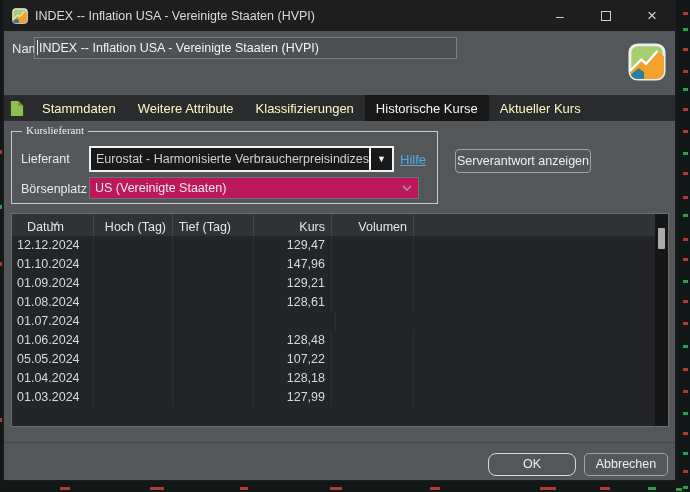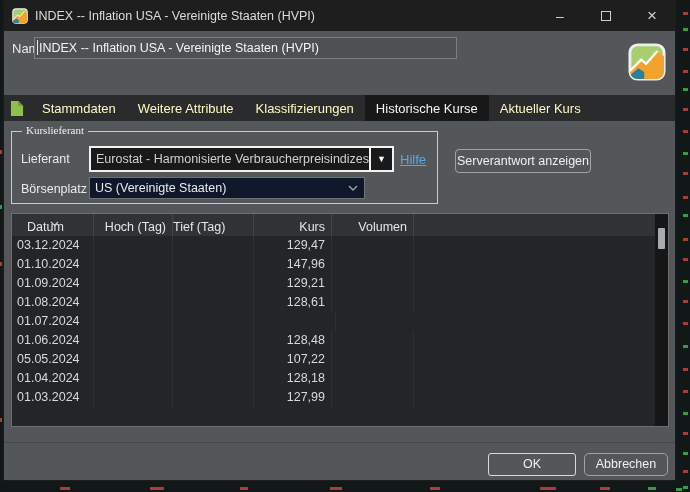--- a/index.html
+++ b/index.html
@@ -80,22 +80,22 @@
   .combo-focus .combo-arrow {
     width:23px; border-left:2px solid #f2f2f2; background:#191919;
     display:flex; align-items:center; justify-content:center;
     color:#f5f5f5; font-size:9px;
   }
   .help-link {
     position:absolute; left:396px; top:151px;
     color:#55a8e6; font-size:13px; text-decoration:underline; cursor:pointer;
   }
   .combo-plain {
-    position:absolute; left:85px; top:176px; width:276px; height:22px;
-    border:1px solid #6f7375; background:#0f172a; display:flex;
+    position:absolute; left:85px; top:176px; width:330px; height:22px;
+    border:1px solid #6f7375; background:#be185d; display:flex;
   }
   .combo-plain .combo-text {
     flex:1; color:#e9eaeb; font-size:12.5px; line-height:20px; padding-left:5px;
     white-space:nowrap; overflow:hidden;
   }
   .combo-plain .combo-chevron {
     width:22px; display:flex; align-items:center; justify-content:center;
   }
 
   .btn {
@@ -110,21 +110,21 @@
     position:absolute; left:7px; top:212px; width:658px; height:214px;
     background:#232527; border:1px solid #6b6f71; overflow:hidden;
   }
   .thead { display:flex; height:22px; background:#303335; }
   .th {
     position:relative; color:#e4e6e7; font-size:12.5px; line-height:18px;
     padding-top:4px; border-right:1px solid #434648; cursor:default;
   }
   .th.c0 { width:82px; padding-left:15px; }
   .th.c1 { width:79px; text-align:right; padding-right:6px; }
-  .th.c2 { width:81px; padding-right:22px; }
+  .th.c2 { width:81px; text-align:right; padding-right:22px; }
   .th.c3 { width:78px; text-align:right; padding-right:6px; }
   .th.c4 { width:82px; text-align:right; padding-right:6px; }
   .th.fill { flex:1; border-right:none; }
   .sort-ico { position:absolute; left:38px; top:0; }
 
   .tbody { }
   .tr { display:flex; height:19px; }
   .td {
     color:#d7d9da; font-size:12.5px; line-height:19px;
     border-right:1px solid #2e3032; white-space:nowrap; overflow:hidden;
@@ -139,21 +139,21 @@
   .vscroll {
     position:absolute; right:0; top:0; bottom:0; width:13px; background:#161616;
   }
   .vscroll .thumb {
     position:absolute; left:3px; top:14px; width:7px; height:21px;
     background:#a9abac; border-radius:1px;
   }
 
   
   .footer-sep { position:absolute; left:0; right:0; top:441px; height:1px; background:#45484a; }
-  .btn-ok { left:484px; top:452px; width:88px; height:23px; line-height:21px; border-color:#d8dadb; border-radius:3px; }
+  .btn-ok { left:484px; top:452px; width:88px; height:23px; line-height:21px; border-color:#d8dadb; border-radius:8px; }
   .btn-cancel { left:580px; top:452px; width:84px; height:23px; line-height:21px; border-radius:5px; }
 </style>
 </head>
 <body>
 
 <div class="dialog">
 
   <div class="titlebar">
     <span class="app-ico">
       <svg width="16" height="16" viewBox="0 0 40 40">
@@ -262,21 +262,21 @@
         <span>Datum</span>
       </div>
       <div class="th c1"><span>Hoch (Tag)</span></div>
       <div class="th c2"><span>Tief (Tag)</span></div>
       <div class="th c3"><span>Kurs</span></div>
       <div class="th c4"><span>Volumen</span></div>
       <div class="th fill"></div>
     </div>
     <div class="tbody">
         <div class="tr">
-          <div class="td c0">03.12.2024</div>
+          <div class="td c0">12.12.2024</div>
           <div class="td c1"></div>
           <div class="td c2"></div>
           <div class="td c3">129,47</div>
           <div class="td c4"></div>
           <div class="td fill"></div>
         </div>
         <div class="tr">
           <div class="td c0">01.10.2024</div>
           <div class="td c1"></div>
           <div class="td c2"></div>

